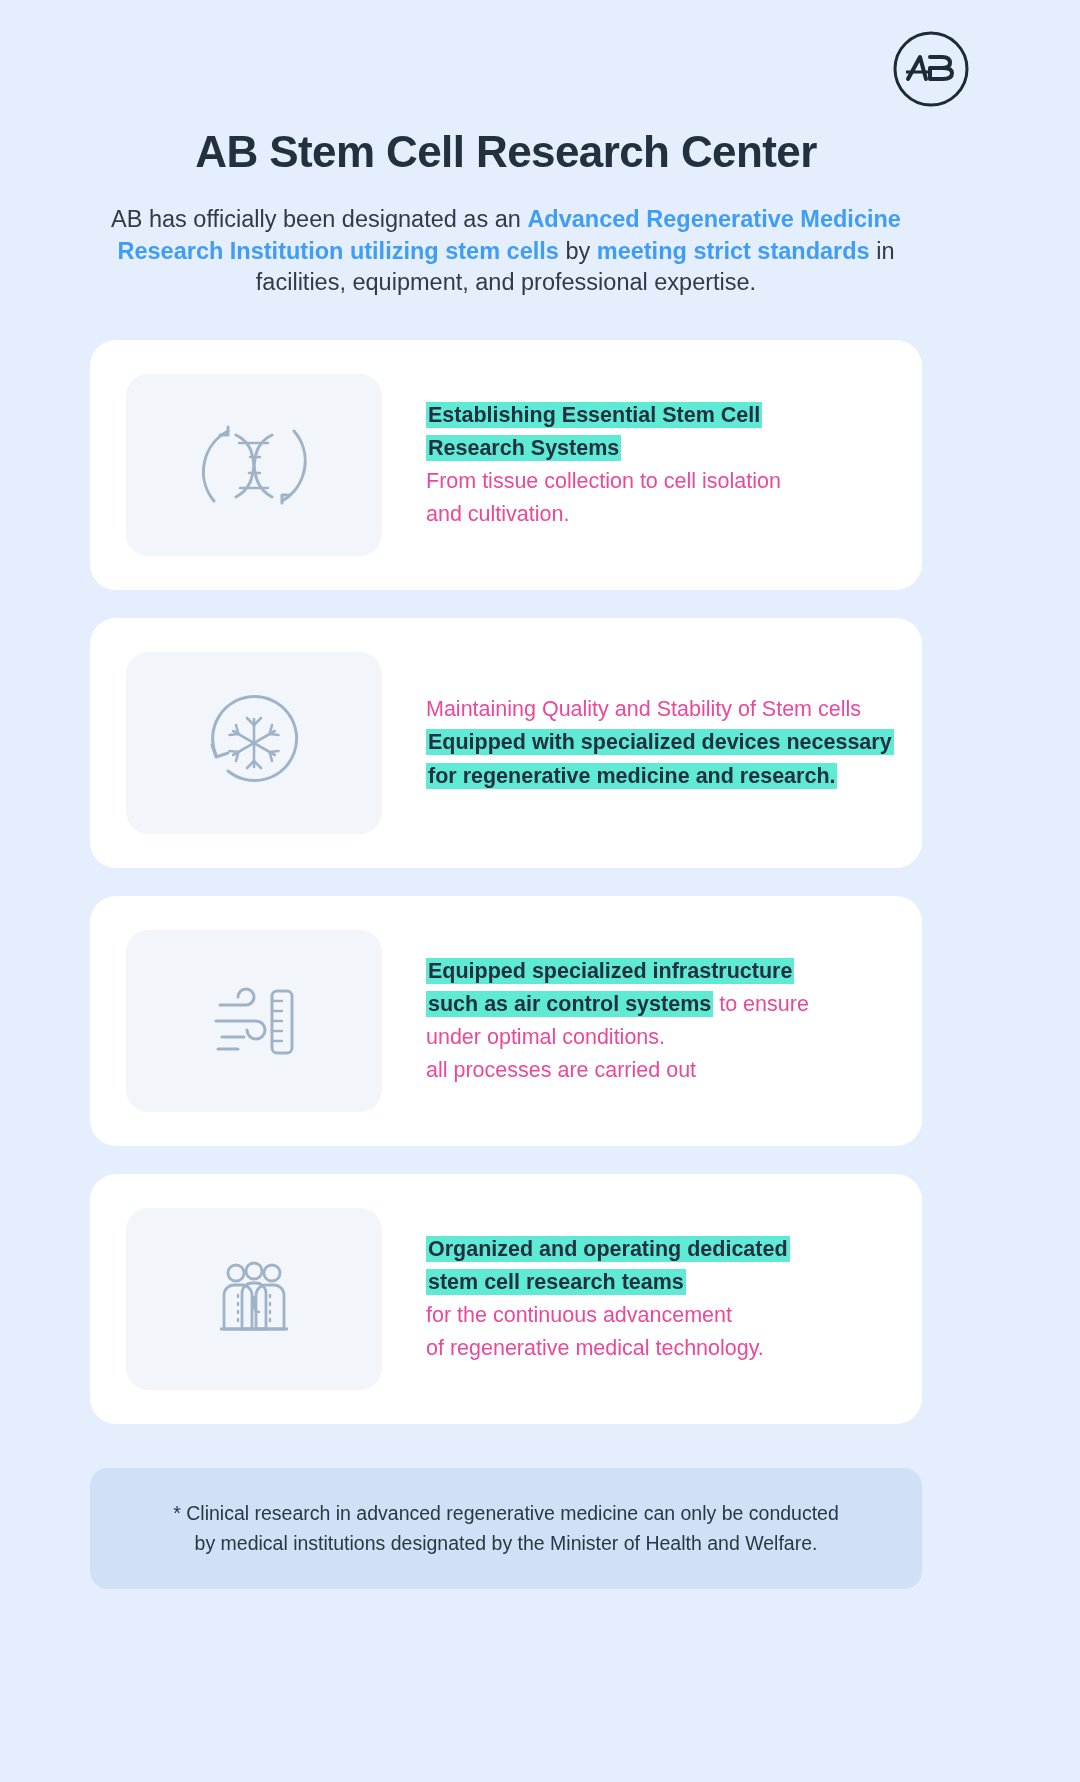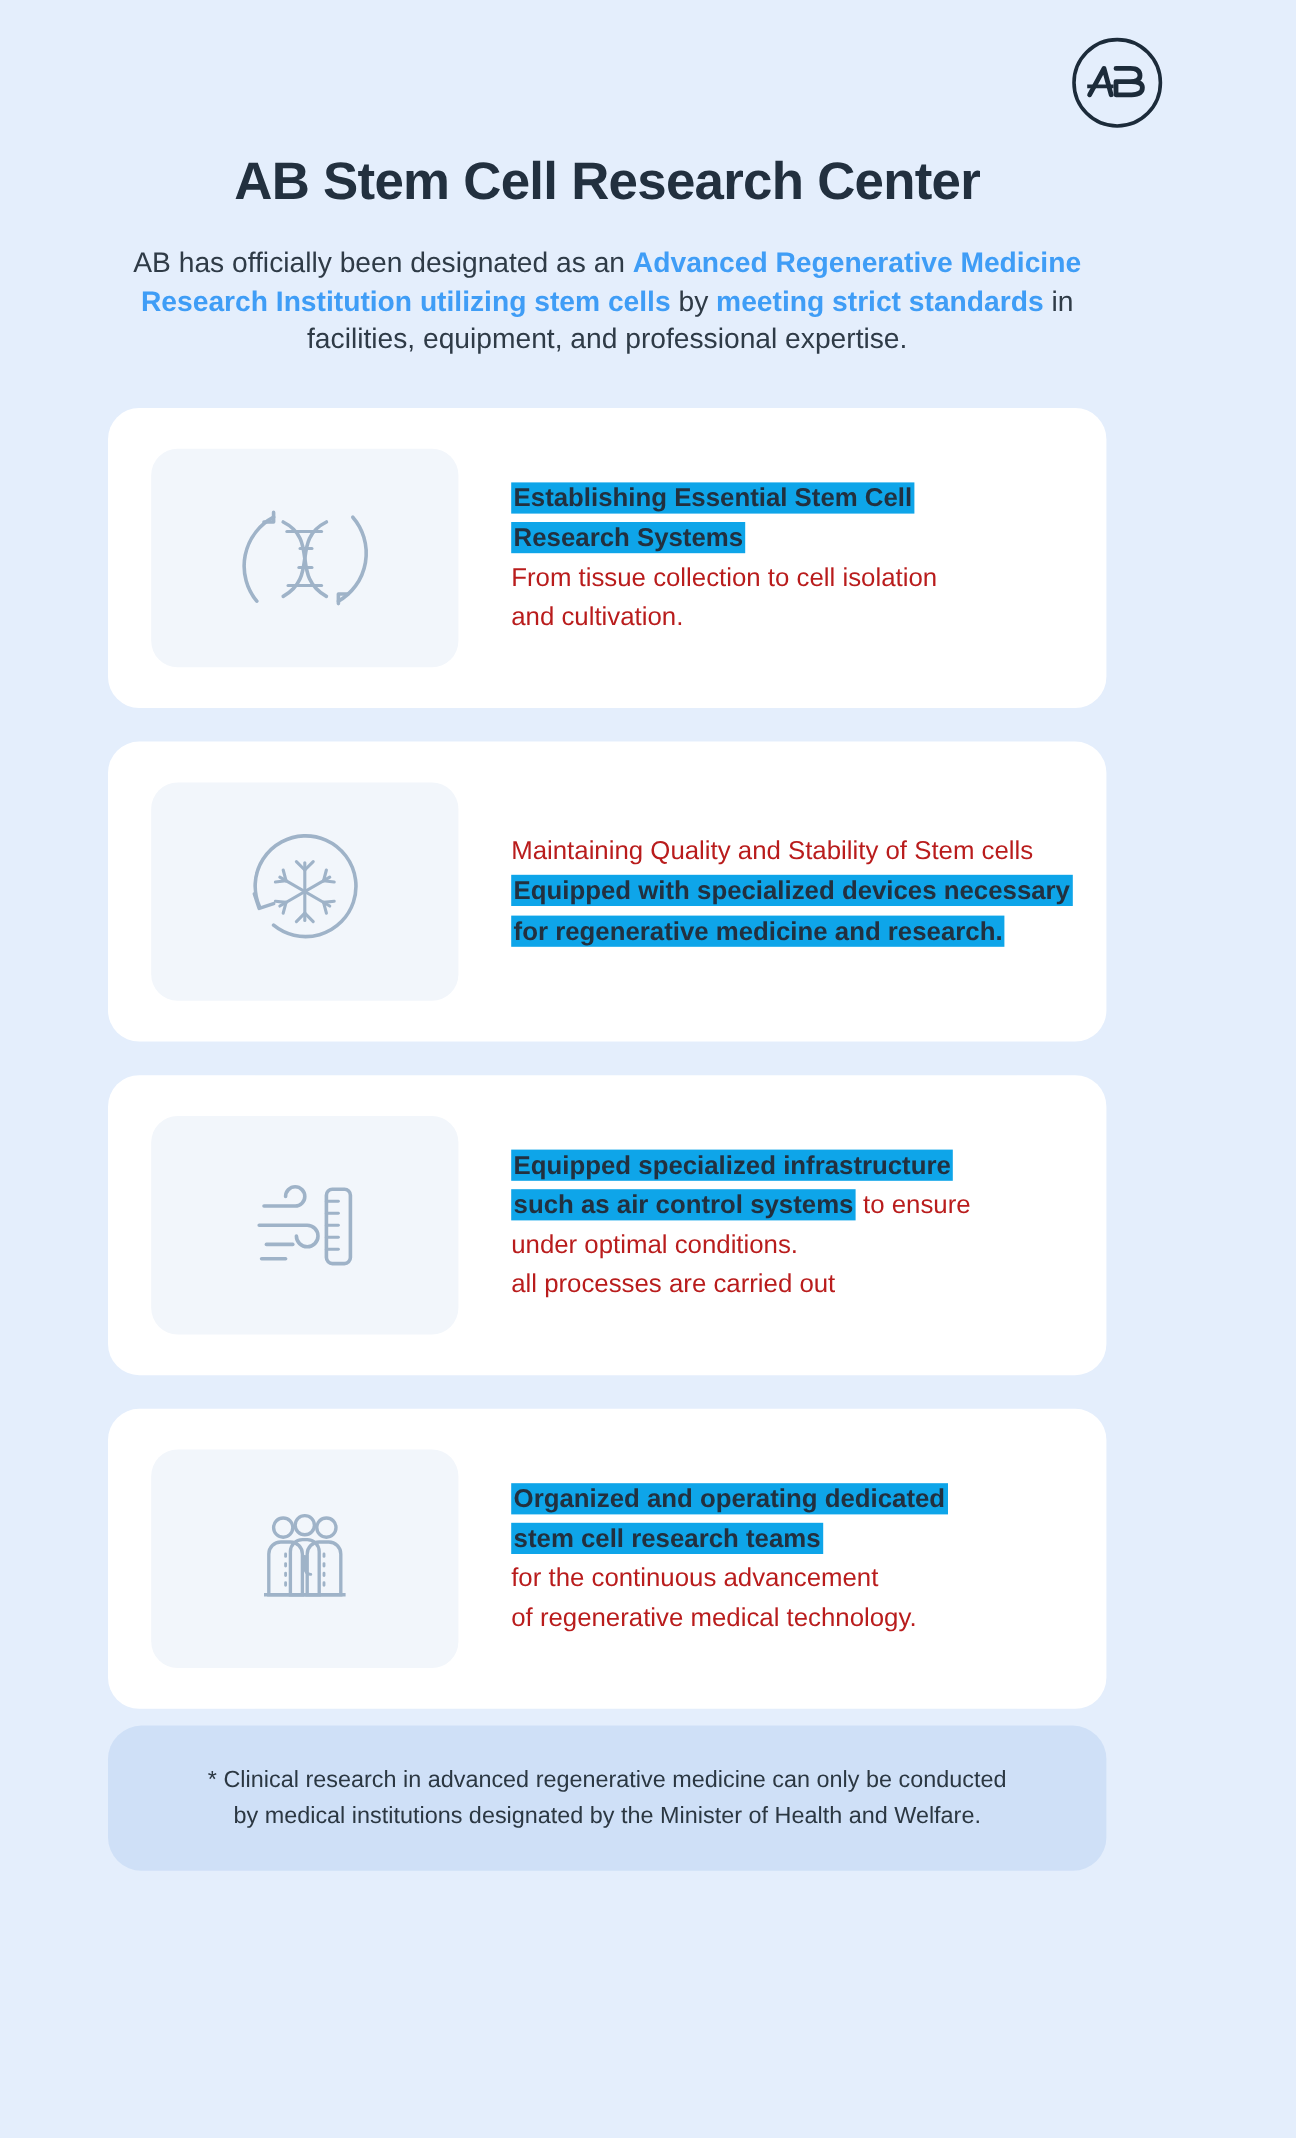--- a/index.html
+++ b/index.html
@@ -92,35 +92,35 @@
   }
 
   .line {
     display: block;
     font-size: 21.5px;
     line-height: 1.55;
     color: #2e3a46;
     white-space: nowrap;
   }
   .line .mark {
-    background: #0ea5e9;
+    background: #5eead4;
     font-weight: bold;
     color: #22303f;
     padding: 1px 2px;
     box-decoration-break: clone;
   }
   .line .plain {
-    color: #b91c1c;
+    color: #ec4899;
   }
 
   
   .note {
-    margin: 14px 90px 0 90px;
+    margin: 44px 90px 0 90px;
     background: #cfe0f7;
-    border-radius: 28px;
+    border-radius: 18px;
     padding: 30px 40px;
     text-align: center;
   }
   .note-line {
     display: block;
     font-size: 19.5px;
     line-height: 1.55;
     color: #2b3742;
   }
 

